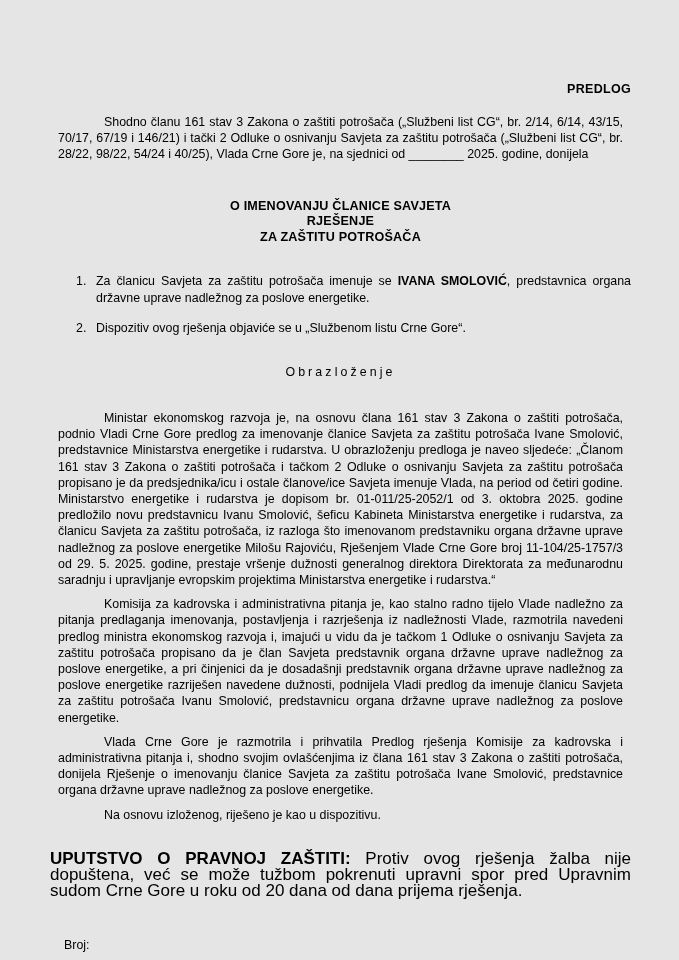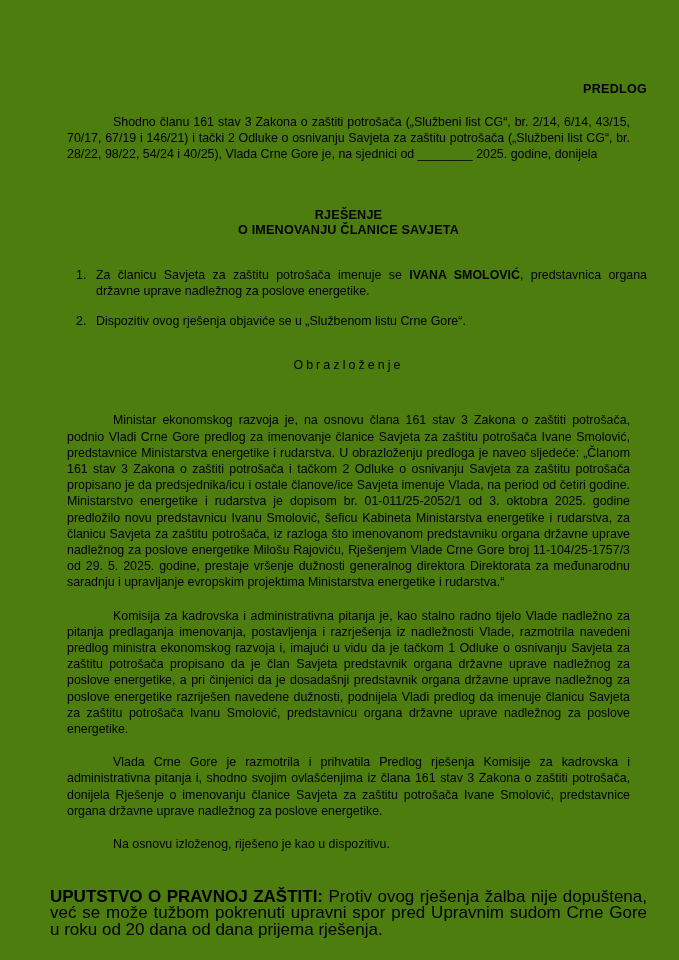--- a/index.html
+++ b/index.html
@@ -13,33 +13,33 @@
     height: 960px;
     font-family: "Liberation Sans", sans-serif;
     color: #000000;
     -webkit-font-smoothing: antialiased;
   }
   .page {
     position: relative;
     box-sizing: border-box;
     width: 679px;
     height: 960px;
-    background: #4d7c0f;
-    padding: 82px 32px 0 50px;
+    background: #e5e5e5;
+    padding: 82px 48px 0 50px;
   }
   .doc-label {
     text-align: right;
     font-size: 12.5px;
     font-weight: bold;
     letter-spacing: 0.3px;
     line-height: 15px;
     margin: 0 0 17px 0;
   }
   p.body-text {
-    margin: 17px;
+    margin: 8px;
     font-size: 12.4px;
     line-height: 16.2px;
     text-align: justify;
     text-justify: inter-word;
   }
   p.indent {
     text-indent: 46px;
   }
   .spacer-14 { height: 14px; }
   .spacer-20 { height: 20px; }
@@ -125,22 +125,23 @@
 
 <div class="page">
 
   <div class="doc-label">PREDLOG</div>
 
   <p class="body-text indent">Shodno članu 161 stav 3 Zakona o zaštiti potrošača („Službeni list CG“, br. 2/14, 6/14, 43/15, 70/17, 67/19 i 146/21) i tački 2 Odluke o osnivanju Savjeta za zaštitu potrošača („Službeni list CG“, br. 28/22, 98/22, 54/24 i 40/25), Vlada Crne Gore je, na sjednici od ________ 2025. godine, donijela</p>
 
   <div class="spacer-28"></div>
 
   <div class="title-block">
+    <div>O IMENOVANJU ČLANICE SAVJETA</div>
     <div>RJEŠENJE</div>
-    <div>O IMENOVANJU ČLANICE SAVJETA</div>
+    <div>ZA ZAŠTITU POTROŠAČA</div>
   </div>
 
   <div class="spacer-28"></div>
 
   <ol class="decision-list">
     <li>
       <span class="num">1.</span><span>Za članicu Savjeta za zaštitu potrošača imenuje se </span><span class="strong">IVANA SMOLOVIĆ</span><span>, predstavnica organa državne uprave nadležnog za poslove energetike.</span>
     </li>
     <li>
       <span class="num">2.</span><span>Dispozitiv ovog rješenja objaviće se u „Službenom listu Crne Gore“.</span>

